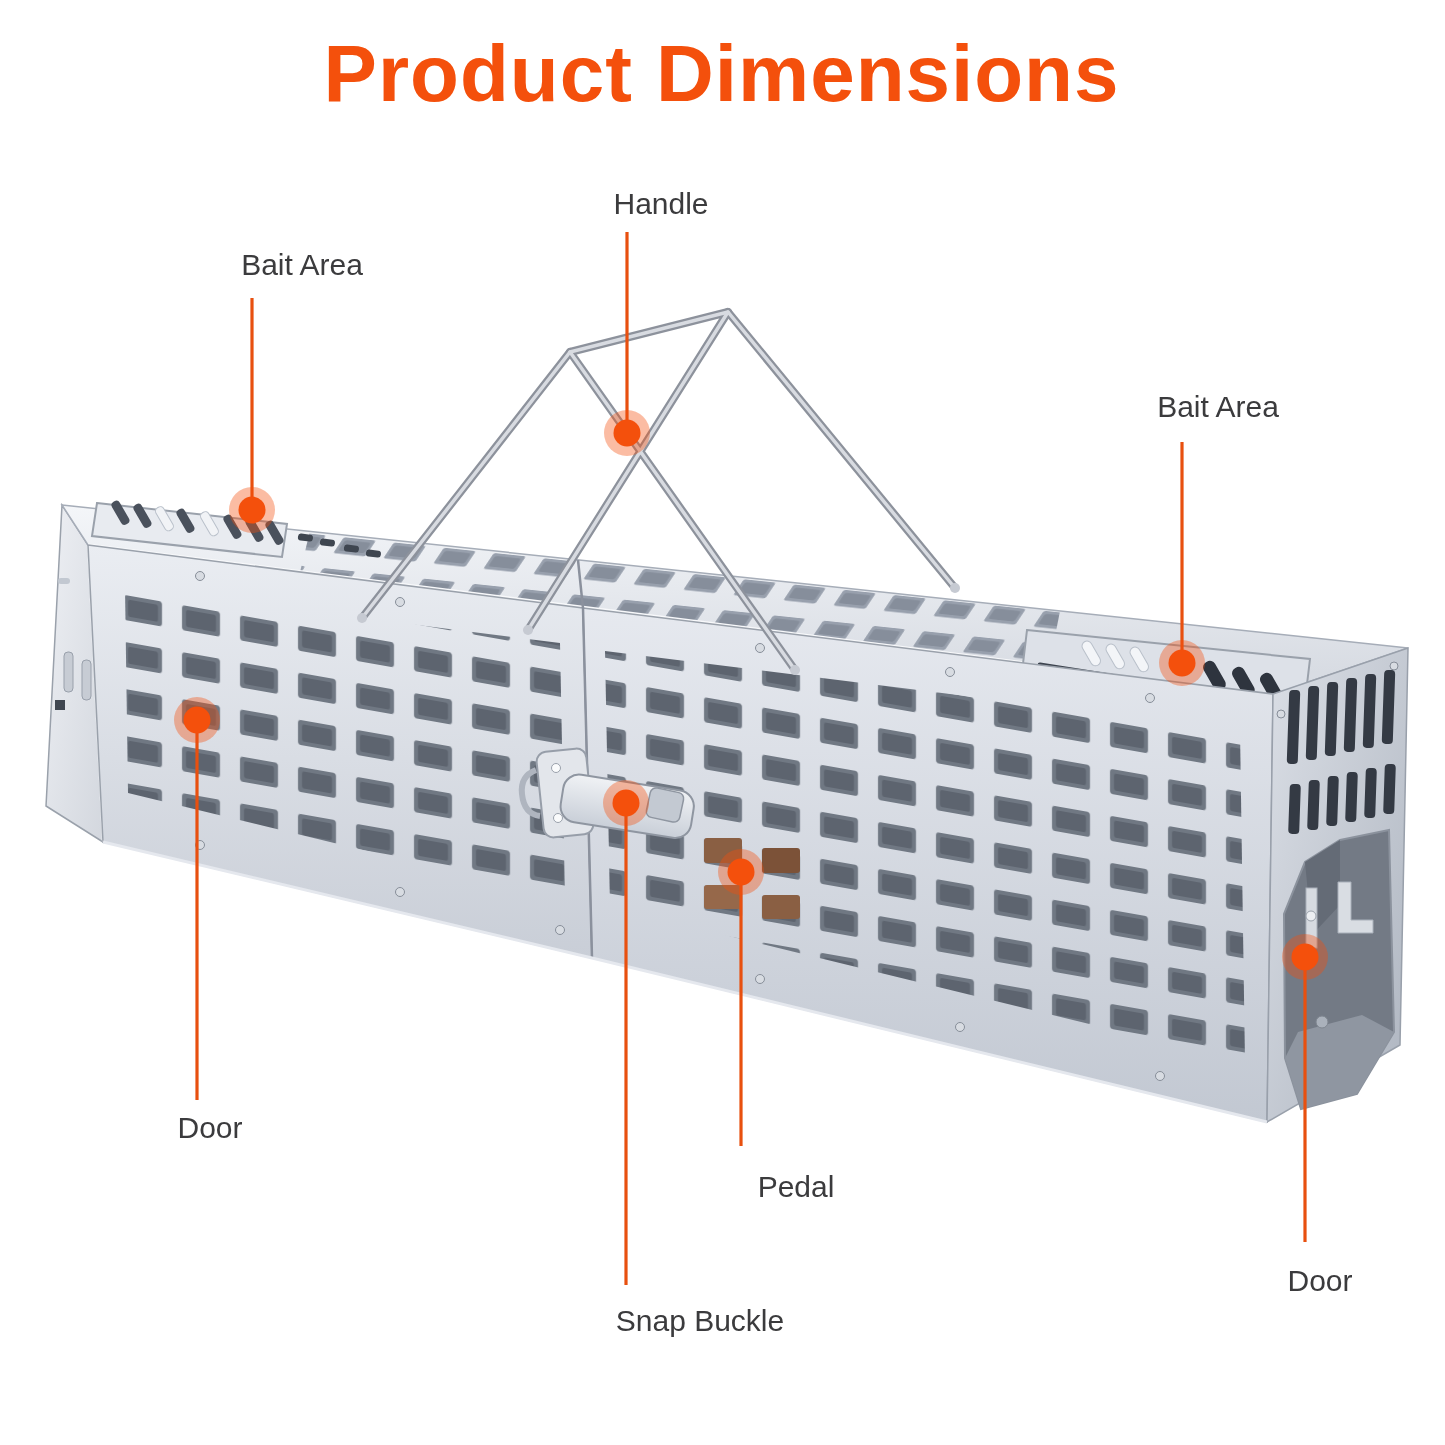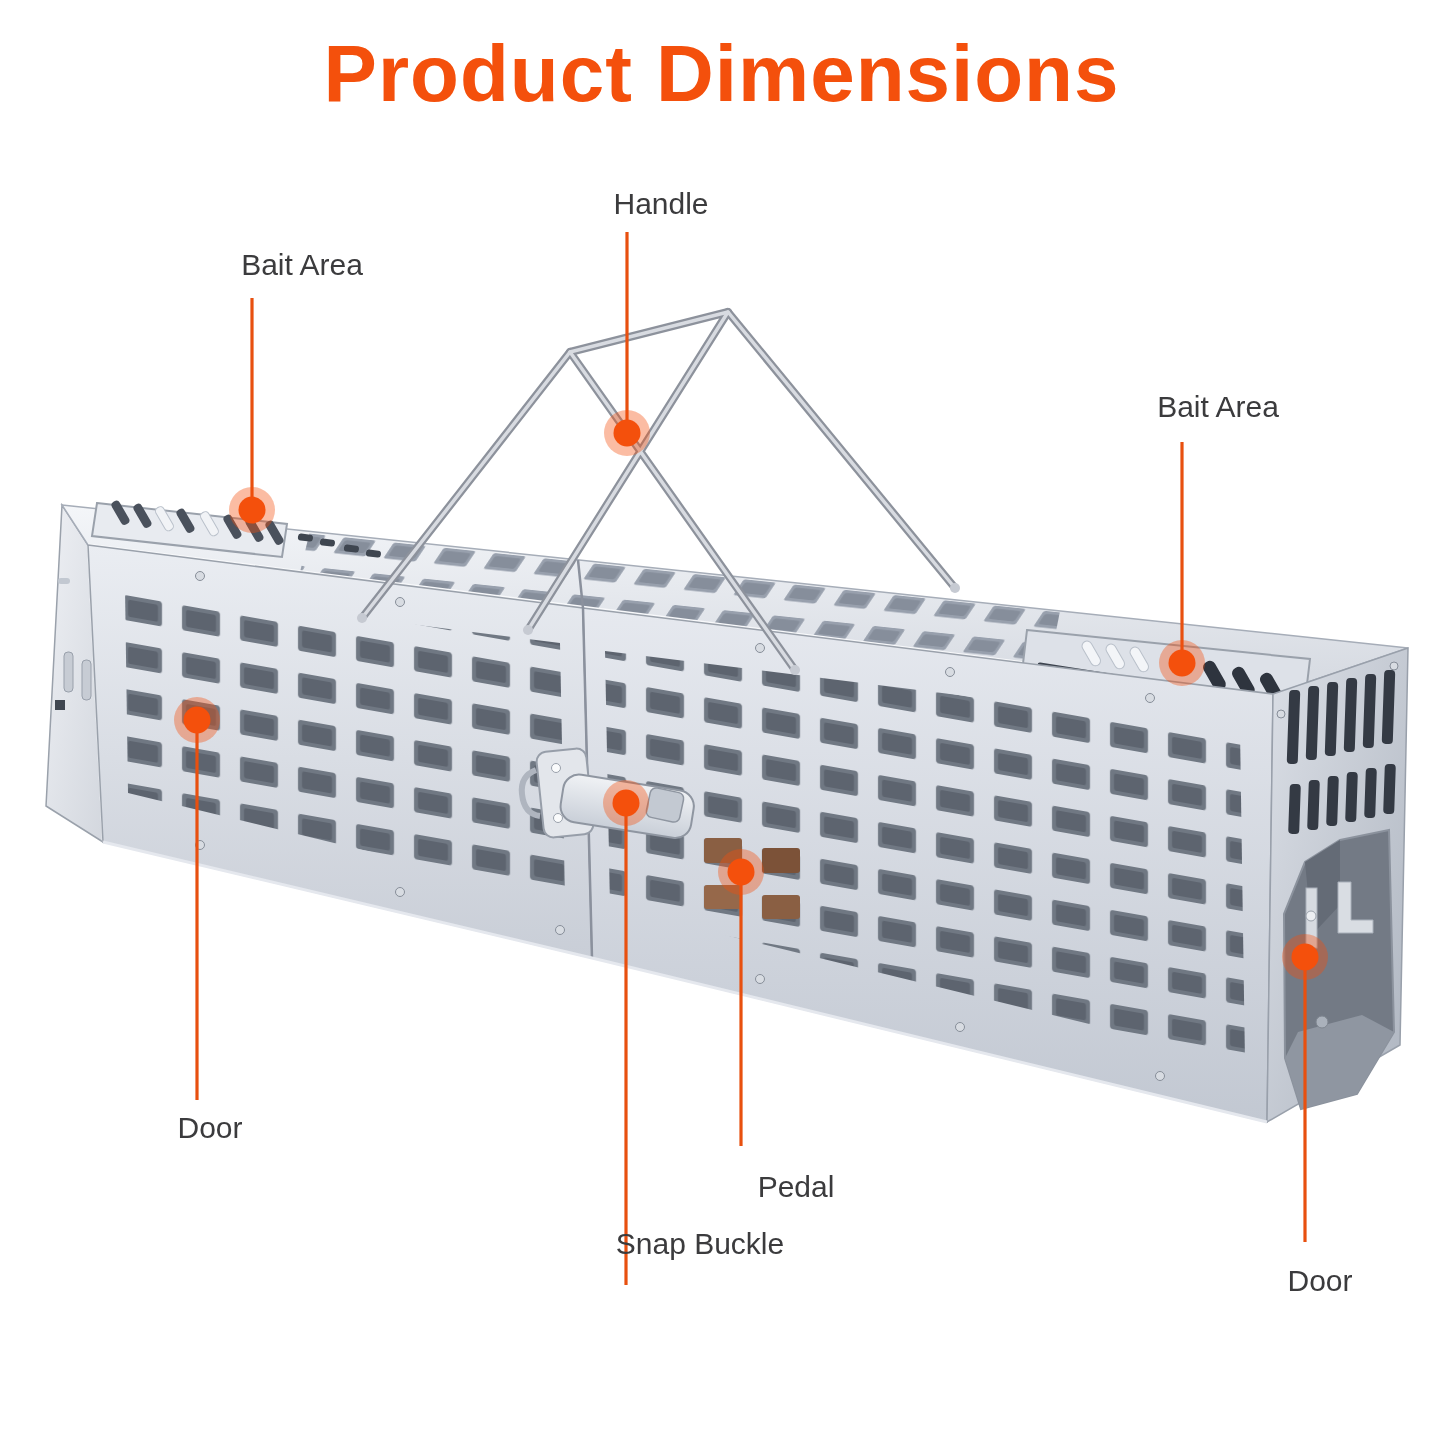--- a/index.html
+++ b/index.html
@@ -223,15 +223,15 @@
       </g>
   </svg>
 
   <h1 class="title">Product Dimensions</h1>
 
   <div class="callout" style="left: 302px; top: 265px;">Bait Area</div>
   <div class="callout" style="left: 661px; top: 204px;">Handle</div>
   <div class="callout" style="left: 1218px; top: 407px;">Bait Area</div>
   <div class="callout" style="left: 210px; top: 1128px;">Door</div>
   <div class="callout" style="left: 775px; top: 1187px; margin-left: 21px;">Pedal</div>
-  <div class="callout" style="left: 700px; top: 1244px;">Snap Buckle</div>
+  <div class="callout" style="left: 700px; top: 1321px;">Snap Buckle</div>
   <div class="callout" style="left: 1320px; top: 1281px;">Door</div>
 </div>
 
 </body></html>

